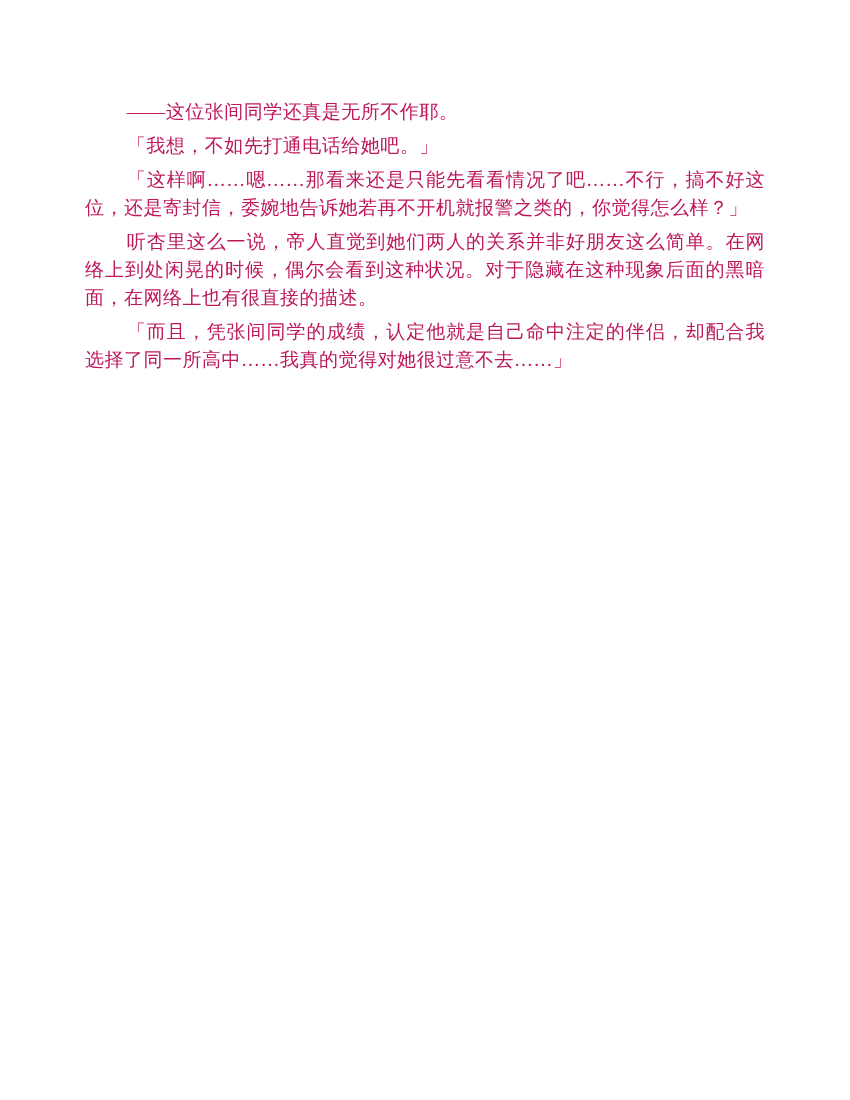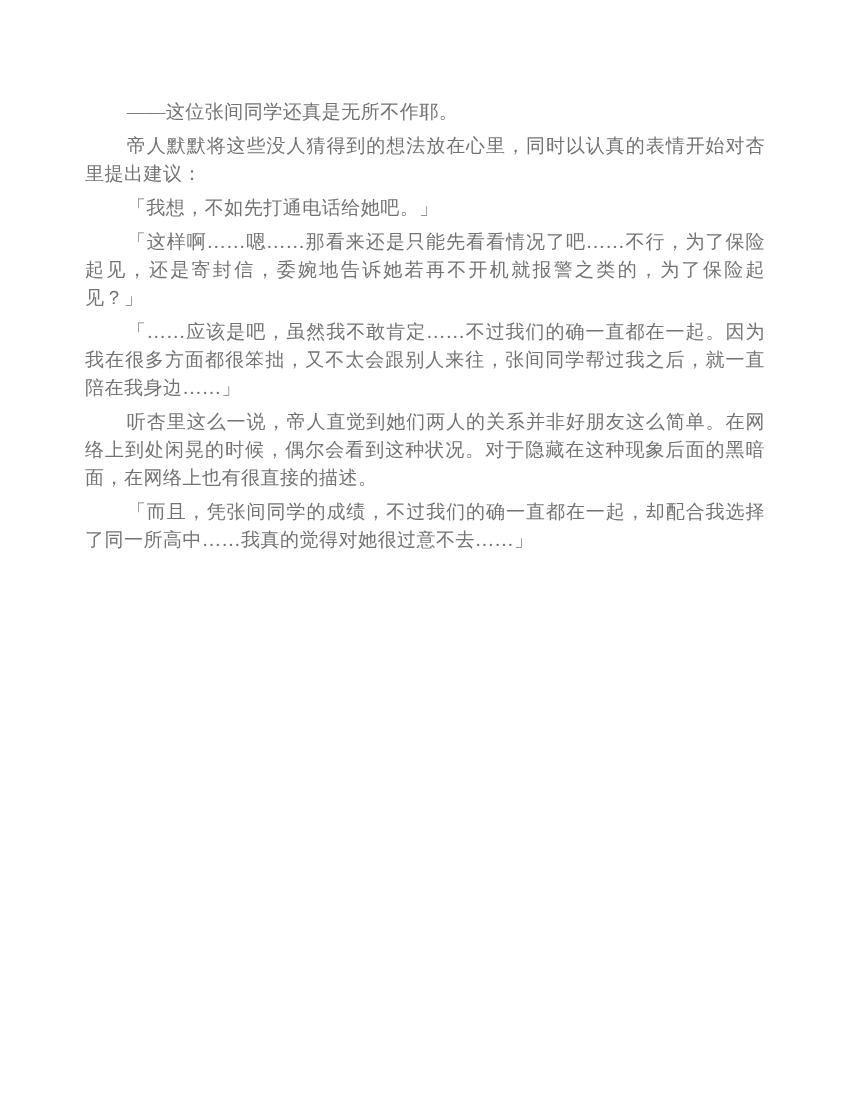--- a/index.html
+++ b/index.html
@@ -21,32 +21,30 @@
       height: 1100px;
       background: #ffffff;
       box-sizing: border-box;
       padding: 98px 85px 0 85px;
     }
     .page p {
       margin: 0 0 6px 0;
       font-family: "Liberation Serif", "DejaVu Serif", serif;
       font-size: 19px;
       line-height: 28px;
-      color: #737373;
+      color: #be185d;
       text-align: justify;
       text-justify: inter-ideograph;
       text-indent: 2.2em;
       letter-spacing: 0.5px;
       word-break: break-all;
     }
   </style>
 </head>
 <body>
 
 <div class="page">
   <p>——这位张间同学还真是无所不作耶。</p>
-  <p>帝人默默将这些没人猜得到的想法放在心里，同时以认真的表情开始对杏里提出建议：</p>
   <p>「我想，不如先打通电话给她吧。」</p>
-  <p>「这样啊……嗯……那看来还是只能先看看情况了吧……不行，为了保险起见，还是寄封信，委婉地告诉她若再不开机就报警之类的，为了保险起见？」</p>
-  <p>「……应该是吧，虽然我不敢肯定……不过我们的确一直都在一起。因为我在很多方面都很笨拙，又不太会跟别人来往，张间同学帮过我之后，就一直陪在我身边……」</p>
+  <p>「这样啊……嗯……那看来还是只能先看看情况了吧……不行，搞不好这位，还是寄封信，委婉地告诉她若再不开机就报警之类的，你觉得怎么样？」</p>
   <p>听杏里这么一说，帝人直觉到她们两人的关系并非好朋友这么简单。在网络上到处闲晃的时候，偶尔会看到这种状况。对于隐藏在这种现象后面的黑暗面，在网络上也有很直接的描述。</p>
-  <p>「而且，凭张间同学的成绩，不过我们的确一直都在一起，却配合我选择了同一所高中……我真的觉得对她很过意不去……」</p>
+  <p>「而且，凭张间同学的成绩，认定他就是自己命中注定的伴侣，却配合我选择了同一所高中……我真的觉得对她很过意不去……」</p>
 </div>
 
 </body></html>

